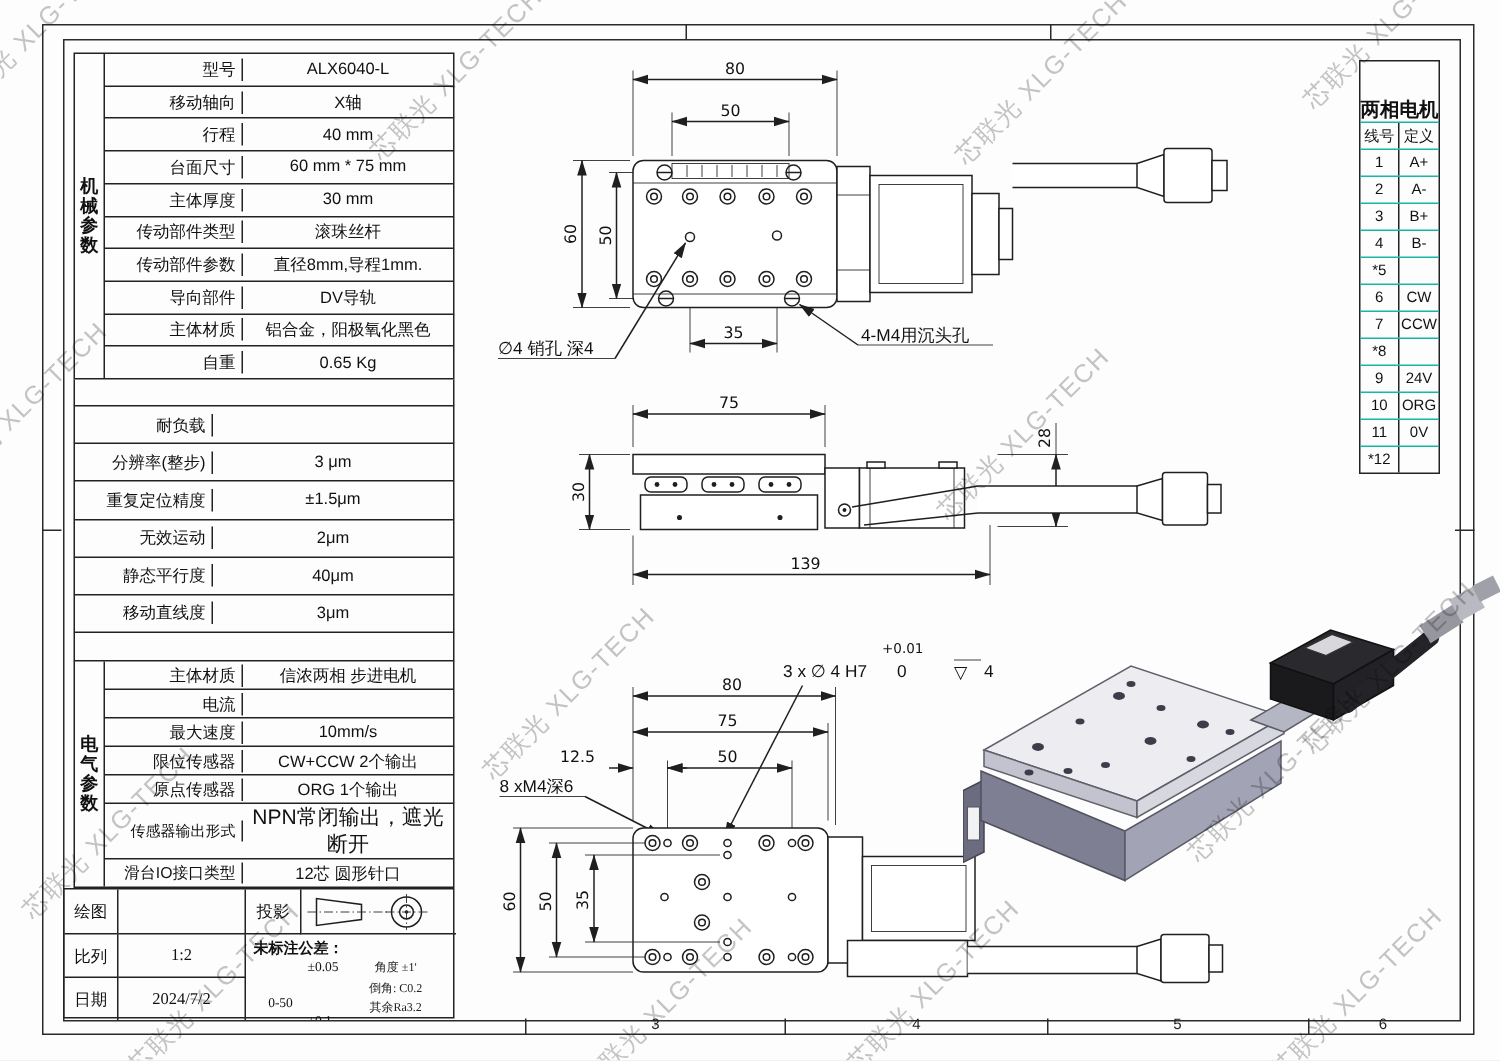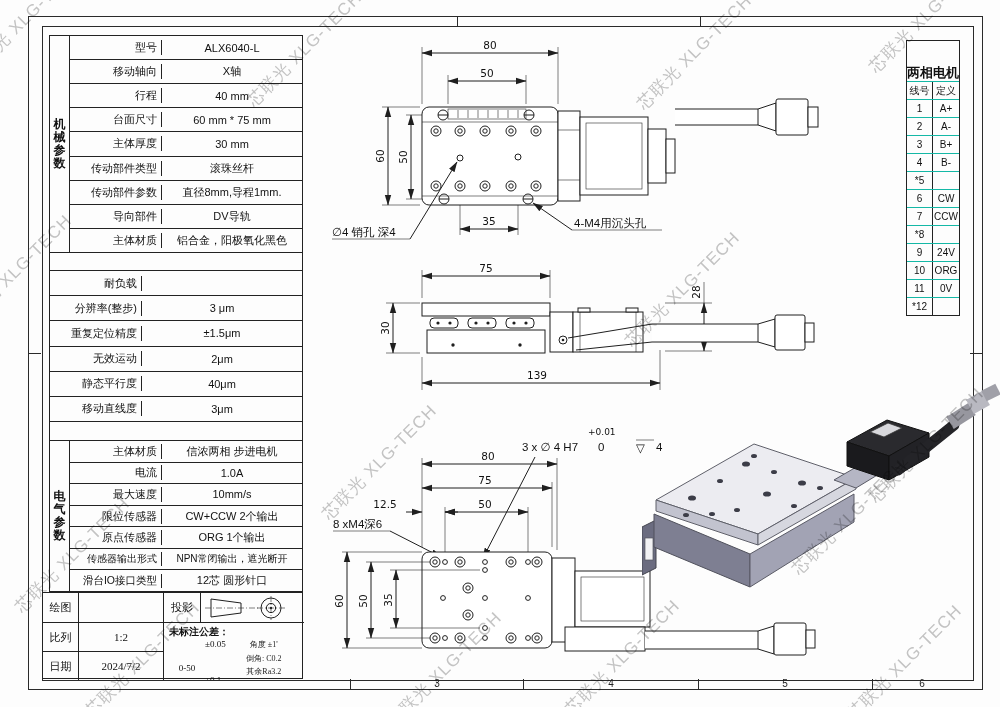--- a/index.html
+++ b/index.html
@@ -109,20 +109,24 @@
           <div class="tval">直径8mm,导程1mm.</div>
         </div>
       <div class="trow">
           <div class="tname">导向部件</div>
           <div class="tval">DV导轨</div>
         </div>
       <div class="trow">
           <div class="tname">主体材质</div>
           <div class="tval">铝合金，阳极氧化黑色</div>
         </div>
+      <div class="trow">
+          <div class="tname">自重</div>
+          <div class="tval">0.65 Kg</div>
+        </div>
     </div>
   </div>
   <div class="abs tgap" style="top:253px;height:17px;"></div>
 
   <div class="abs tgroup" style="top:270px;height:152px;">
     <div class="rows">
       <div class="trow">
           <div class="tname">耐负载</div>
         </div>
       <div class="trow">
@@ -153,37 +157,36 @@
     <div class="gcol">
         <span>电气参数</span>
       </div>
     <div class="rows">
       <div class="trow">
           <div class="tname">主体材质</div>
           <div class="tval">信浓两相 步进电机</div>
         </div>
       <div class="trow">
           <div class="tname">电流</div>
-          <div class="tval">1.0A</div>
         </div>
       <div class="trow">
           <div class="tname">最大速度</div>
           <div class="tval">10mm/s</div>
         </div>
       <div class="trow">
           <div class="tname">限位传感器</div>
           <div class="tval">CW+CCW 2个输出</div>
         </div>
       <div class="trow">
           <div class="tname">原点传感器</div>
           <div class="tval">ORG 1个输出</div>
         </div>
       <div class="trow">
           <div class="tname" style="font-size:10px">传感器输出形式</div>
-          <div class="tval" style="font-size:10px">NPN常闭输出，遮光断开</div>
+          <div class="tval" style="font-size:14px">NPN常闭输出，遮光断开</div>
         </div>
       <div class="trow">
           <div class="tname" style="font-size:10.5px">滑台IO接口类型</div>
           <div class="tval">12芯 圆形针口</div>
         </div>
     </div>
   </div>
 
   <div class="abs tb">
     <div>绘图</div>

